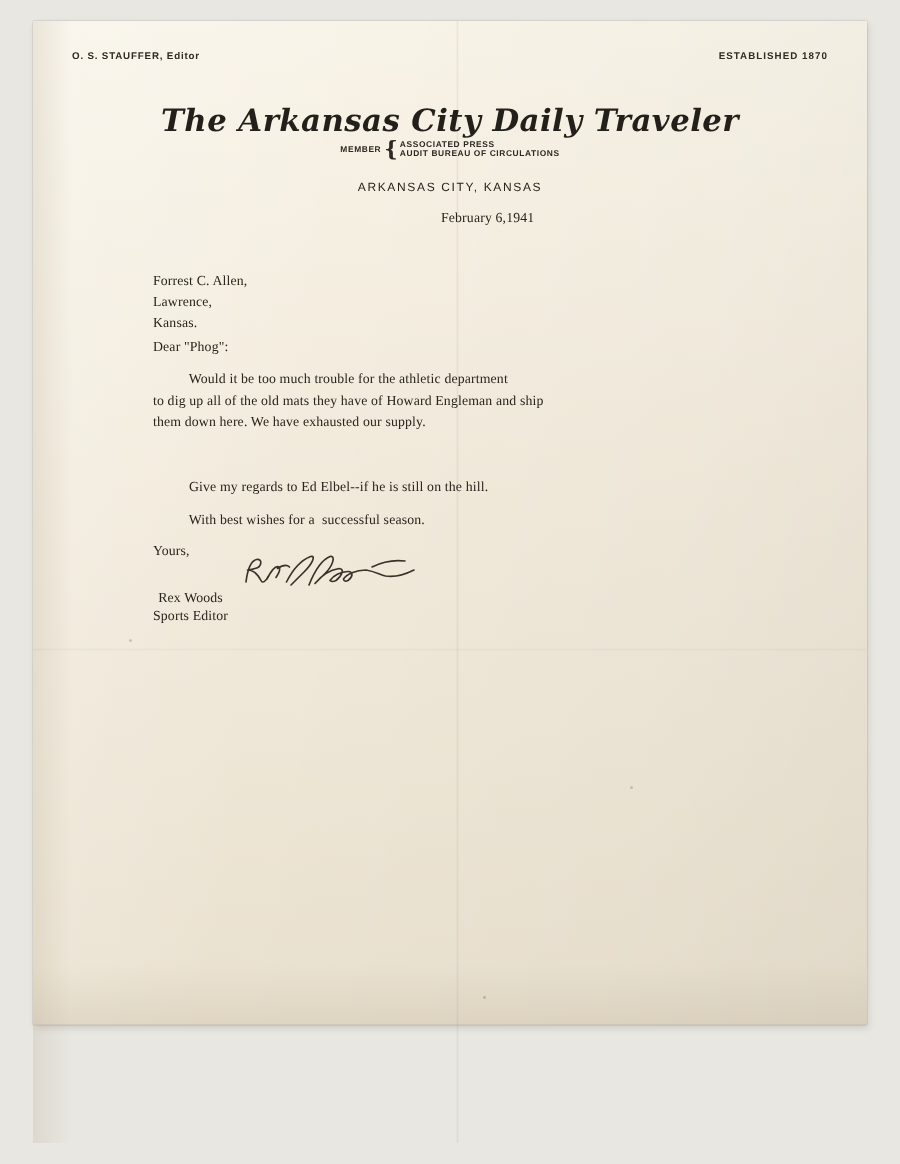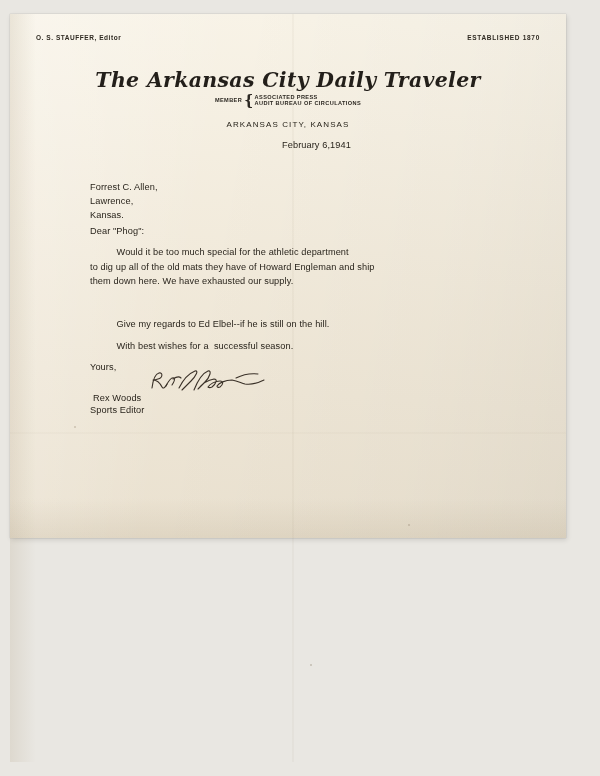--- a/index.html
+++ b/index.html
@@ -16,24 +16,24 @@
   #scan-area {
     position: absolute;
     left: 0;
     top: 0;
     width: 600px;
     height: 776px;
     background: #e9e7e2;
   }
   #page {
     position: absolute;
-    left: 10px;
+    left: 22px;
     top: 14px;
     width: 556px;
-    height: 524px;
+    height: 669px;
     background: #f1eadb;
     background-image:
       linear-gradient(100deg, rgba(255,255,255,0.30) 0%, rgba(255,255,255,0.0) 35%, rgba(0,0,0,0.02) 75%, rgba(0,0,0,0.045) 100%),
       linear-gradient(185deg, rgba(255,252,243,0.55) 0%, rgba(238,229,212,0.25) 55%, rgba(224,213,193,0.45) 100%);
     box-shadow: 0 0 1px rgba(0,0,0,0.25), 1px 2px 5px rgba(0,0,0,0.12);
   }
   
   .tone {
     position: absolute;
     pointer-events: none;
@@ -128,21 +128,21 @@
     width: 556px;
     text-align: center;
     font-size: 8px;
     font-weight: 400;
     letter-spacing: 1.1px;
     color: #262219;
   }
 
   
   .tw {
-    font-family: Liberation Sans, sans-serif;
+    font-family: Liberation Serif, serif;
     color: #29241c;
     font-size: 9.2px;
     letter-spacing: 0.1px;
     white-space: pre;
   }
   .date {
     position: absolute;
     left: 272px;
     top: 126px;
   }
@@ -232,21 +232,21 @@
     <div class="city">ARKANSAS CITY, KANSAS</div>
 
     <div class="tw date">February 6,1941</div>
 
     <div class="tw addressee">Forrest C. Allen,
 Lawrence,
 Kansas.</div>
 
     <div class="tw salutation">Dear "Phog":</div>
 
-    <div class="tw para1">          Would it be too much special for the athletic department
+    <div class="tw para1">          Would it be too much trouble for the athletic department
 to dig up all of the old mats they have of Howard Engleman and ship
 them down here. We have exhausted our supply.</div>
     <div class="tw para4">          With best wishes for a  successful season.</div>
     <div class="tw para3">          Give my regards to Ed Elbel--if he is still on the hill.</div>
 
     <div class="tw closing">Yours,</div>
 
     <svg class="sig-script" viewBox="0 0 140 30">
       <g fill="none" stroke="#3a3128" stroke-width="1.1" stroke-linecap="round" stroke-linejoin="round">
         <path d="M6 22 C7 14, 9 8, 13 7 C17 6, 17 12, 12 13 C9 14, 8 14, 7 14 C11 14, 14 17, 16 21 C17 23, 19 22, 21 18"></path>

